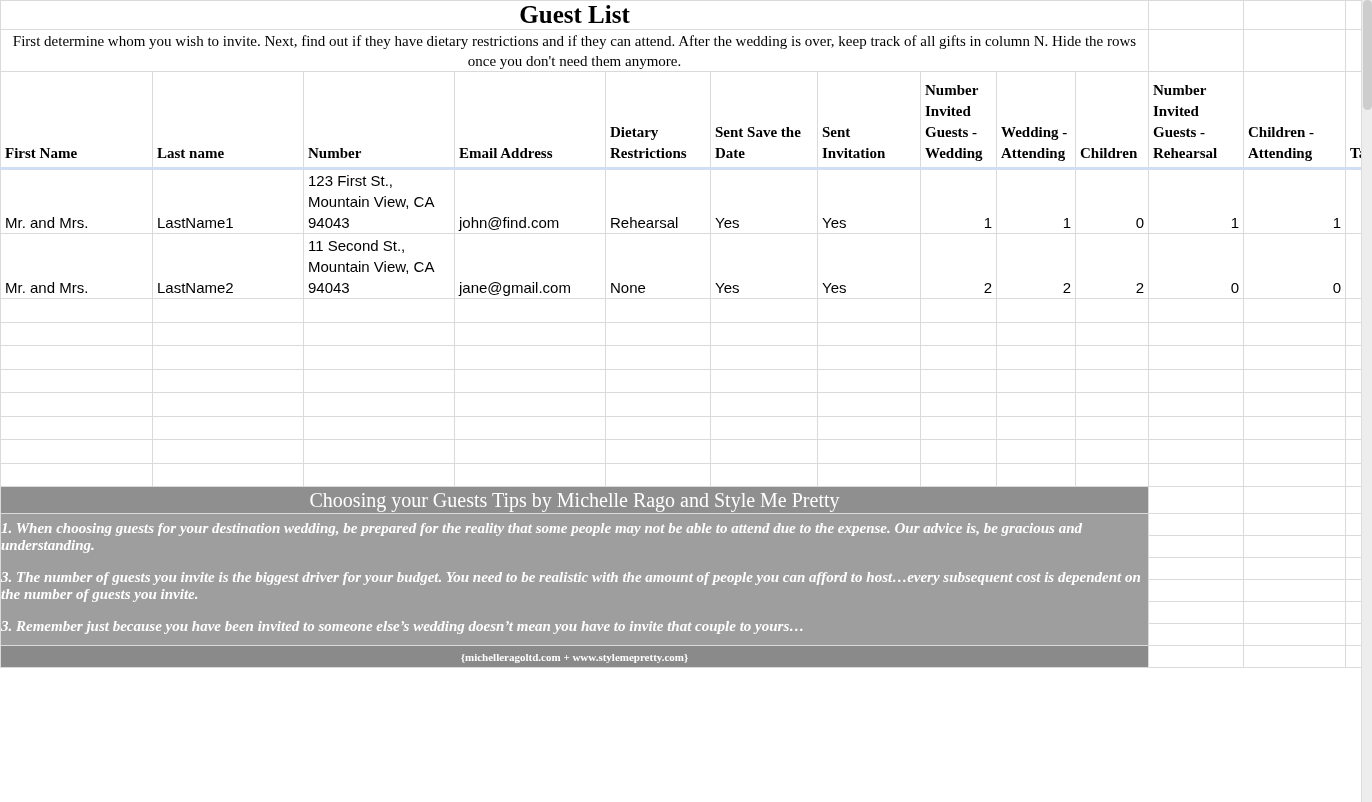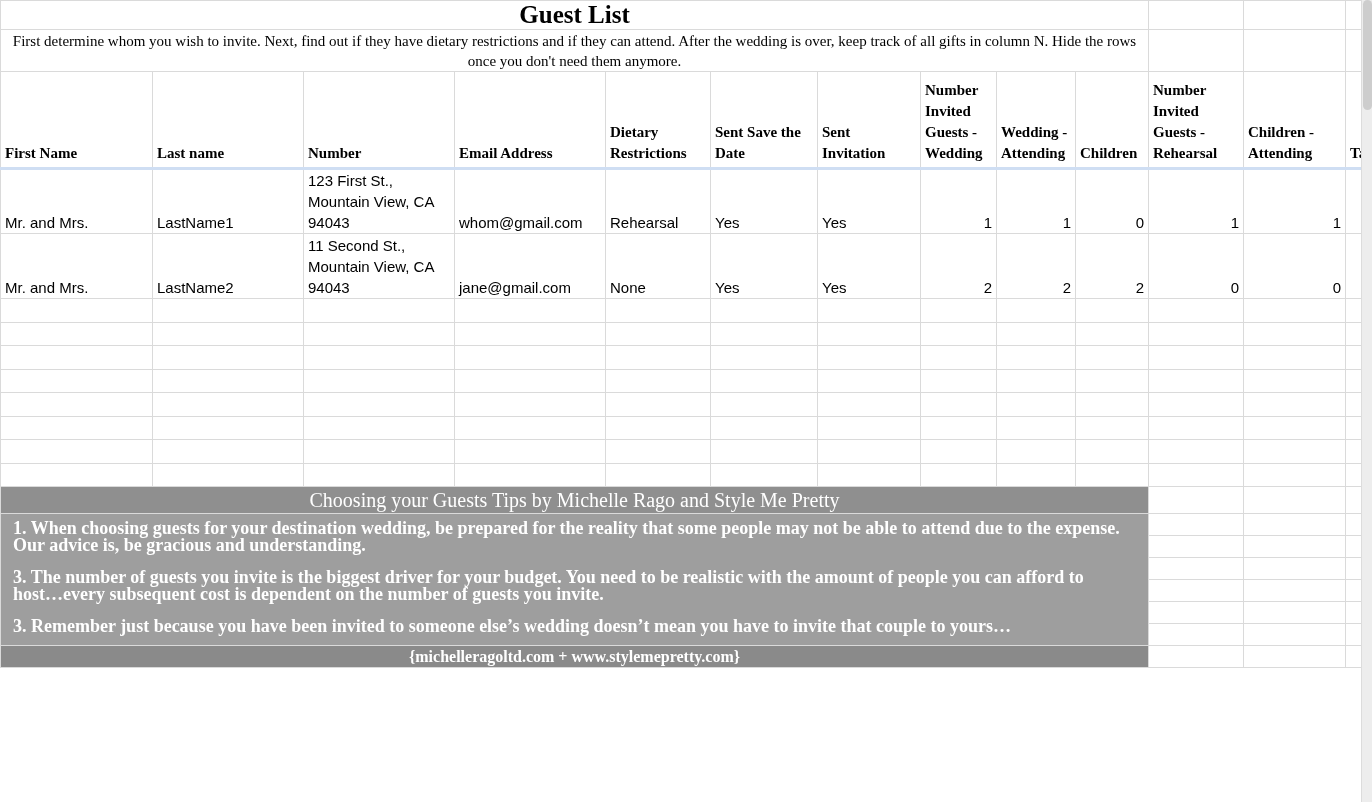--- a/index.html
+++ b/index.html
@@ -45,35 +45,36 @@
     font-size: 20px;
     text-align: center;
     vertical-align: middle;
   }
 
   tr.r-tips   { height: 22px; }
   td.tipsbody {
     background: var(--tips-bg, #9e9e9e);
     color: #fff;
     vertical-align: top;
-    padding: 6px 12px;
+    padding: 6px 0;
     font-weight: bold;
-    font-size: 18px;
+    font-size: 15px;
     line-height: 17px;
+    font-style: italic;
   }
   td.tipsbody p { margin: 0 0 15px 0; }
   td.tipsbody p:last-child { margin: 0; }
 
   tr.r-footer { height: 22px; }
   td.footerbar {
     background: var(--footer-bg, #8a8a8a);
     color: #fff;
     text-align: center;
     vertical-align: middle;
-    font-size: 16px;
+    font-size: 11px;
     font-weight: bold;
   }
 
   .vscroll {
     position: absolute; top: 0; right: 0;
     width: 11px; height: 802px;
     background: #ededed;
     border-left: 1px solid #dcdcdc;
   }
   .vthumb {
@@ -133,21 +134,21 @@
       <td>Children</td>
       <td>Number Invited Guests - Rehearsal</td>
       <td>Children - Attending</td>
       <td>Table</td>
     </tr>
 
     <tr class="r-data">
       <td>Mr. and Mrs.</td>
       <td>LastName1</td>
       <td>123 First St., Mountain View, CA 94043</td>
-      <td>whom@gmail.com</td>
+      <td>john@find.com</td>
       <td>Rehearsal</td>
       <td>Yes</td>
       <td>Yes</td>
       <td class="num">1</td>
       <td class="num">1</td>
       <td class="num">0</td>
       <td class="num">1</td>
       <td class="num">1</td>
       <td></td>
     </tr>

